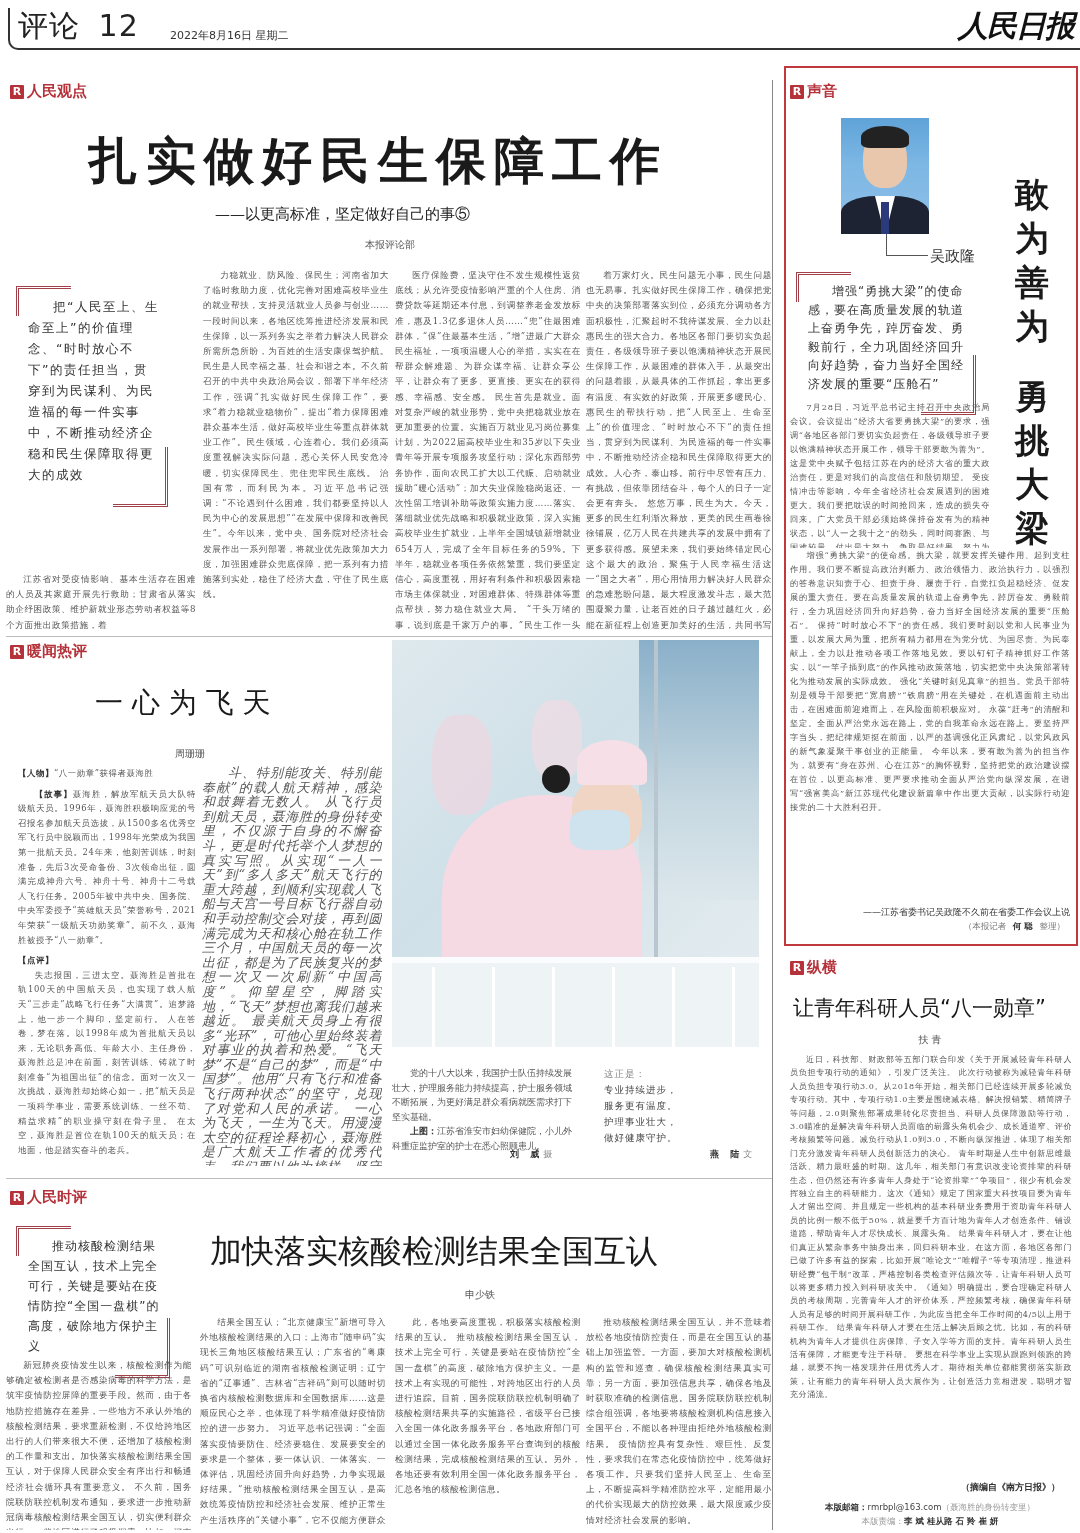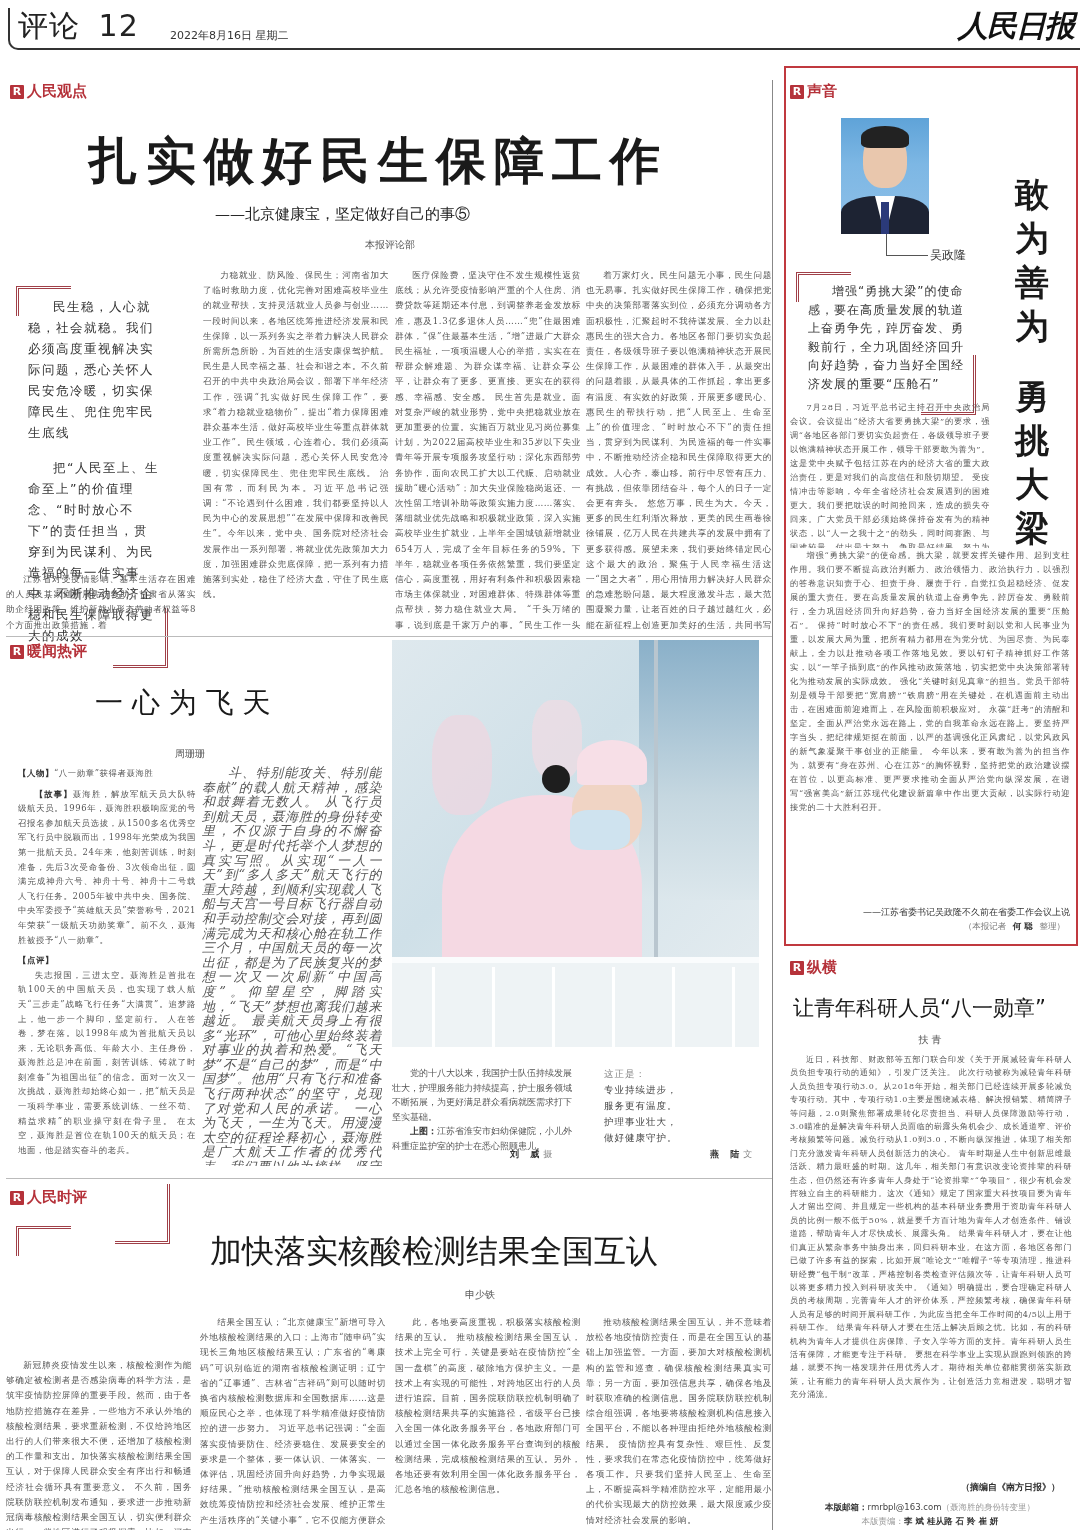--- a/index.html
+++ b/index.html
@@ -47,21 +47,21 @@
     background: #e9c7ad; }
   .portrait .hair { position: absolute; left: 20px; top: 8px; width: 48px; height: 22px; border-radius: 50% 50% 20% 20%;
     background: #222; }
   .portrait .suit { position: absolute; left: 0; top: 78px; width: 88px; height: 40px; background: #1d2333;
     border-radius: 40% 40% 0 0; }
   .portrait .shirt { position: absolute; left: 34px; top: 78px; width: 20px; height: 40px; background: #fff;
     clip-path: polygon(0 0, 100% 0, 50% 100%); }
   .portrait .tie { position: absolute; left: 40px; top: 84px; width: 8px; height: 34px; background: #2b3a7a; }
   .caption-line { position: absolute; left: 886px; top: 234px; width: 1px; height: 22px; background: #555; }
   .caption-line2 { position: absolute; left: 886px; top: 255px; width: 42px; height: 1px; background: #555; }
-  .portrait-name { position: absolute; left: 930px; top: 247px; font-family: "DejaVu Sans", sans-serif; font-size: 12px; color: #333; }
+  .portrait-name { position: absolute; left: 930px; top: 247px; font-family: "DejaVu Sans", sans-serif; font-size: 15px; color: #333; }
 
   .vertical-title { position: absolute; left: 1010px; top: 172px; width: 44px; font-family: "DejaVu Sans", sans-serif;
     font-weight: bold; font-size: 34px; line-height: 44px; color: #1a1a1a; text-align: center; }
   .vertical-title span { display: block; }
   .vertical-title .gap { height: 26px; }
 
   .photo { position: absolute; left: 392px; top: 640px; width: 367px; height: 407px; overflow: hidden;
     background: linear-gradient(135deg, #dfe9ee 0%, #cfe0e8 40%, #e8eef1 100%); }
   .photo .equip { position: absolute; right: 0; top: 0; width: 120px; height: 260px;
     background: linear-gradient(180deg, #8ab0c9, #c5d7e0 60%, #dce7ec); }
@@ -101,27 +101,26 @@
   </div>
   <div class="date">2022年8月16日  星期二</div>
   <div class="logo">人民日报</div>
 </div>
 
 <div class="col-label" style="left:10px; top:82px;">
   <span class="r-icon">R</span>
   <span>人民观点</span>
 </div>
 <div class="headline-xl" style="left:88px; top:128px; font-size:50px; letter-spacing:8px;">扎实做好民生保障工作</div>
-<div class="subhead" style="left:215px; top:205px; font-size:15px;">——北京健康宝，坚定做好自己的事⑤</div>
+<div class="subhead" style="left:215px; top:205px; font-size:15px;">——以更高标准，坚定做好自己的事⑤</div>
 <div class="byline" style="left:340px; top:238px; width:100px;">本报评论部</div>
 
 <div class="pull" style="left:28px; top:296px; width:132px;">
   <div class="bracket-tl"></div>
   <div class="bracket-br"></div>
-  <p>民生稳，人心就稳，社会就稳。我们必须高度重视解决实际问题，悉心关怀人民安危冷暖，切实保障民生、兜住兜牢民生底线</p>
   <p>把“人民至上、生命至上”的价值理念、“时时放心不下”的责任担当，贯穿到为民谋利、为民造福的每一件实事中，不断推动经济企稳和民生保障取得更大的成效</p>
 </div>
 
 <div class="body-text" style="left:6px; top:572px; width:190px; height:60px;">
     <p>江苏省对受疫情影响、基本生活存在困难的人员及其家庭开展先行救助；甘肃省从落实助企纾困政策、维护新就业形态劳动者权益等8个方面推出政策措施，着</p>
   </div>
 <div class="body-text" style="left:203px; top:268px; width:186px; height:365px;">
     <p>力稳就业、防风险、保民生；河南省加大了临时救助力度，优化完善对困难高校毕业生的就业帮扶，支持灵活就业人员参与创业……一段时间以来，各地区统筹推进经济发展和民生保障，以一系列务实之举着力解决人民群众所需所急所盼，为百姓的生活安康保驾护航。 民生是人民幸福之基、社会和谐之本。不久前召开的中共中央政治局会议，部署下半年经济工作，强调“扎实做好民生保障工作”，要求“着力稳就业稳物价”，提出“着力保障困难群众基本生活，做好高校毕业生等重点群体就业工作”。民生领域，心连着心。我们必须高度重视解决实际问题，悉心关怀人民安危冷暖，切实保障民生、兜住兜牢民生底线。 治国有常，而利民为本。习近平总书记强调：“不论遇到什么困难，我们都要坚持以人民为中心的发展思想”“在发展中保障和改善民生”。今年以来，党中央、国务院对经济社会发展作出一系列部署，将就业优先政策加大力度，加强困难群众兜底保障，把一系列有力措施落到实处，稳住了经济大盘，守住了民生底线。</p>
   </div>
 <div class="body-text" style="left:395px; top:268px; width:186px; height:365px;">
@@ -239,20 +238,21 @@
 
 <div class="hrule" style="left:6px; top:1178px; width:766px;"></div>
 
 <div class="col-label" style="left:10px; top:1188px;">
   <span class="r-icon">R</span>
   <span>人民时评</span>
 </div>
 <div class="pull" style="left:28px; top:1236px; width:134px; font-size:12px; line-height:20px; letter-spacing:1px;">
   <div class="bracket-tl"></div>
   <div class="bracket-br"></div>
+  <p>推动核酸检测结果全国互认，技术上完全可行，关键是要站在疫情防控“全国一盘棋”的高度，破除地方保护主义</p>
 </div>
 <div class="headline-xl" style="left:210px; top:1230px; font-size:32px; font-weight:normal;">加快落实核酸检测结果全国互认</div>
 <div class="byline" style="left:440px; top:1288px; width:80px;">申少铁</div>
 
 <div class="body-text" style="left:6px; top:1358px; width:186px; height:172px;">
     <p>新冠肺炎疫情发生以来，核酸检测作为能够确定被检测者是否感染病毒的科学方法，是筑牢疫情防控屏障的重要手段。然而，由于各地防控措施存在差异，一些地方不承认外地的核酸检测结果，要求重新检测，不仅给跨地区出行的人们带来很大不便，还增加了核酸检测的工作量和支出。加快落实核酸检测结果全国互认，对于保障人民群众安全有序出行和畅通经济社会循环具有重要意义。 不久前，国务院联防联控机制发布通知，要求进一步推动新冠病毒核酸检测结果全国互认，切实便利群众出行。一些地区进行了积极探索，比如，河南省明确核酸检测</p>
   </div>
 <div class="body-text" style="left:200px; top:1315px; width:186px; height:215px;">
     <p>结果全国互认；“北京健康宝”新增可导入外地核酸检测结果的入口；上海市“随申码”实现长三角地区核酸结果互认；广东省的“粤康码”可识别临近的湖南省核酸检测证明；辽宁省的“辽事通”、吉林省“吉祥码”则可以随时切换省内核酸检测数据库和全国数据库……这是顺应民心之举，也体现了科学精准做好疫情防控的进一步努力。 习近平总书记强调：“全面落实疫情要防住、经济要稳住、发展要安全的要求是一个整体，要一体认识、一体落实、一体评估，巩固经济回升向好趋势，力争实现最好结果。”推动核酸检测结果全国互认，是高效统筹疫情防控和经济社会发展、维护正常生产生活秩序的“关键小事”，它不仅能方便群众出行，也让各类生产和消费物资跨区流动更顺畅，有助于释放出更多的经济活力。因</p>
   </div>

